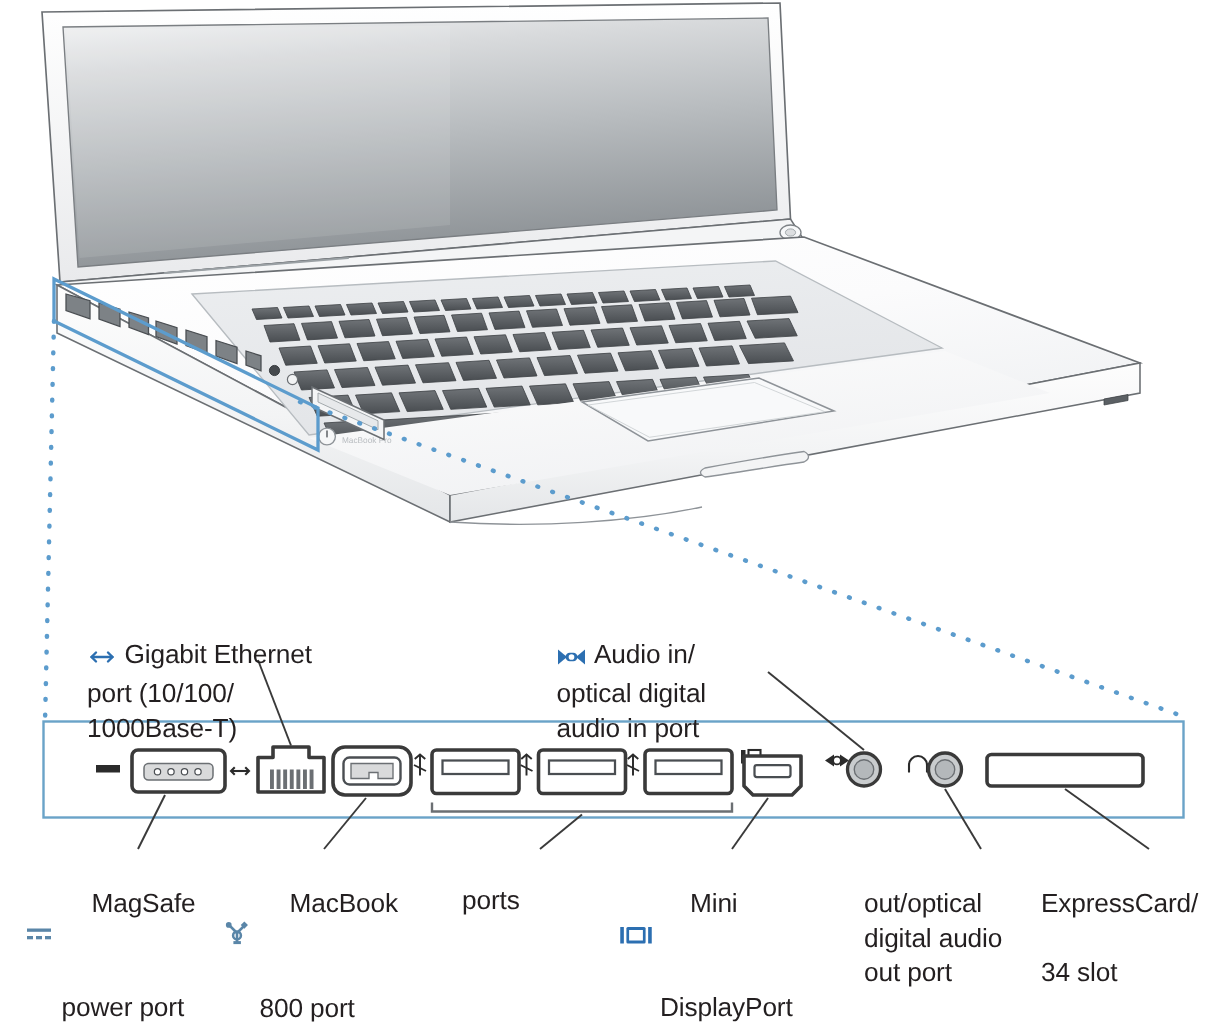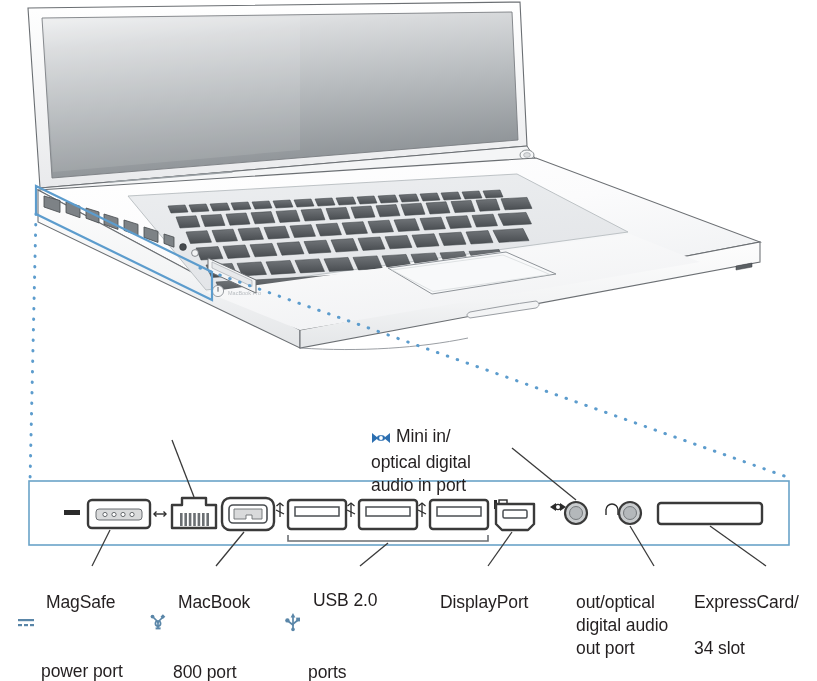--- a/index.html
+++ b/index.html
@@ -17,21 +17,21 @@
     line-height:23px;
     color:#231f20;
     letter-spacing:-0.1px;
     white-space:pre-line;
   }
   .label .ico{
     display:inline-block;vertical-align:-3px;margin-right:5px;
   }
   .lbl-text{display:inline;}
   .below{text-align:left;}
-  .below .row1{display:flex;align-items:flex-start;gap:5px;}
+  .below .row1{display:flex;align-items:flex-start;gap:20px;}
   .below .rest{display:block;}
 </style>
 </head>
 <body>
 
 <div class="stage">
 
 <svg class="svgroot" viewBox="0 0 817 681">
   <defs>
     <linearGradient id="screenGrad" x1="0" y1="0" x2="0.25" y2="1">
@@ -350,32 +350,45 @@
 
     <path d="M 110,530 L 92,566"></path>
     <path d="M 244,532 L 216,566"></path>
     <path d="M 388,543 L 360,566"></path>
     <path d="M 512,532 L 488,566"></path>
     <path d="M 630,526 L 654,566"></path>
     <path d="M 710,526 L 766,566"></path>
   </g>
 </svg>
 
+<div class="label" style="left:58px;top:382px;width:250px;">
+  <span class="ico">
+    <svg width="20" height="14" viewBox="0 0 20 14">
+          <g stroke="#2c6fb1" stroke-width="1.6" fill="none" stroke-linecap="round" stroke-linejoin="round">
+            <path d="M3,7 L17,7"></path>
+            <path d="M6,4 L3,7 L6,10"></path>
+            <path d="M14,4 L17,7 L14,10"></path>
+          </g>
+        </svg>
+  </span><span class="lbl-text">Gigabit Ethernet
+port (10/100/
+1000Base-T)</span>
+</div>
 
 <div class="label" style="left:371px;top:382px;width:230px;">
   <span class="ico">
     <svg width="20" height="14" viewBox="0 0 20 14">
           <g fill="#2c6fb1">
             <path d="M1,2 L7,7 L1,12 Z"></path>
             <path d="M19,2 L13,7 L19,12 Z"></path>
             <rect x="6" y="4.2" width="8" height="5.6" rx="2.8"></rect>
           </g>
           <circle cx="10" cy="7" r="1.9" fill="#ffffff"></circle>
         </svg>
-  </span><span class="lbl-text">Mini in/
+  </span><span class="lbl-text">Audio in/
 optical digital
 audio in port</span>
 </div>
 
 <div class="label below" style="left:16px;top:568px;width:130px;">
   <div class="row1">
     <span class="ico">
       <svg width="20" height="16" viewBox="0 0 20 16">
             <g fill="#5a86a8">
               <rect x="2" y="4" width="16" height="2.2"></rect>
@@ -404,40 +417,37 @@
             <circle cx="10" cy="9.6" r="2.6" fill="none" stroke="#5a86a8" stroke-width="1.7"></circle>
             <rect x="7.6" y="13.4" width="5" height="2" fill="#5a86a8"></rect>
           </svg>
     </span>
     <span>MacBook</span>
   </div>
   <span class="rest" style="margin-left:25px;">800 port</span>
 </div>
 
 <div class="label below" style="left:283px;top:566px;width:120px;">
+  <span class="rest" style="margin-left:25px;">ports</span>
+</div>
+
+<div class="label below" style="left:413px;top:568px;width:140px;">
   <div class="row1">
     <span class="ico">
-      <svg width="20" height="20" viewBox="0 0 20 20">
-            <g stroke="#5a86a8" stroke-width="1.7" fill="none" stroke-linecap="round" stroke-linejoin="round">
-              <path d="M10,4 L10,17"></path>
-              <path d="M5,9 L10,13"></path>
-              <path d="M15,8 L10,12"></path>
+      <svg width="22" height="15" viewBox="0 0 22 15">
+            <g fill="#2c6fb1">
+              <rect x="0.5" y="2" width="2.4" height="11"></rect>
+              <rect x="19.1" y="2" width="2.4" height="11"></rect>
+              <rect x="4.6" y="2" width="12.8" height="11" rx="1"></rect>
             </g>
-            <path d="M10,1 L12.4,5.4 L7.6,5.4 Z" fill="#5a86a8"></path>
-            <circle cx="4.4" cy="8.4" r="2.2" fill="#5a86a8"></circle>
-            <rect x="13.2" y="5.6" width="3.8" height="3.8" fill="#5a86a8"></rect>
-            <circle cx="10" cy="17.4" r="1.8" fill="#5a86a8"></circle>
+            <rect x="6.4" y="4" width="9.2" height="7" fill="#ffffff"></rect>
           </svg>
     </span>
-    <span>USB 2.0</span>
+    <span>Mini</span>
   </div>
-  <span class="rest" style="margin-left:25px;">ports</span>
-</div>
-
-<div class="label below" style="left:413px;top:568px;width:140px;">
   <span class="rest" style="margin-left:27px;">DisplayPort</span>
 </div>
 
 <div class="label below" style="left:549px;top:568px;width:130px;">
   <span class="rest" style="margin-left:27px;white-space:pre-line;">out/optical
 digital audio
 out port</span>
 </div>
 
 <div class="label below" style="left:694px;top:568px;width:125px;">

